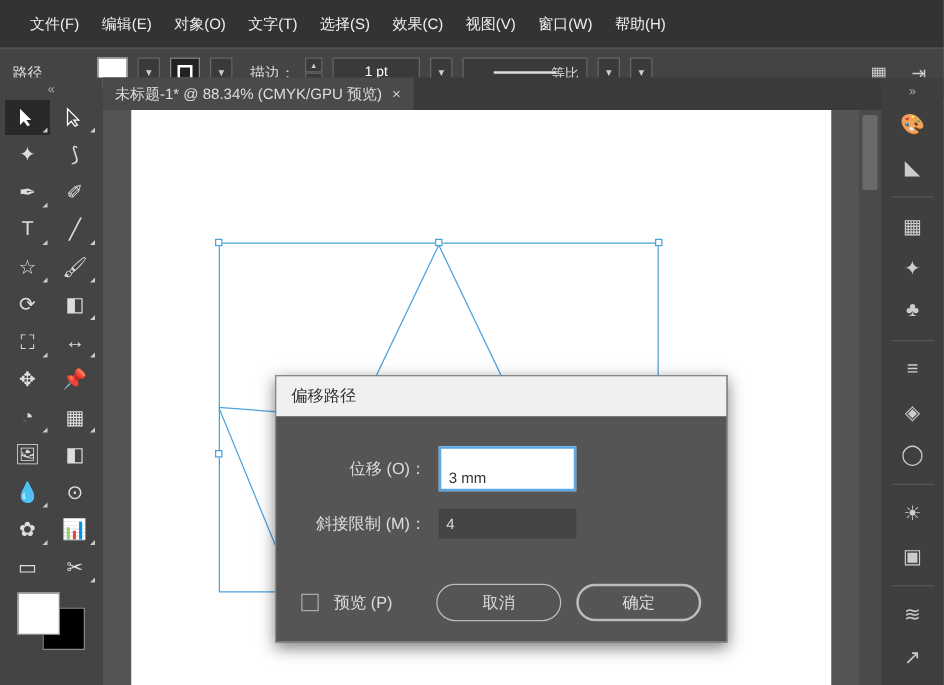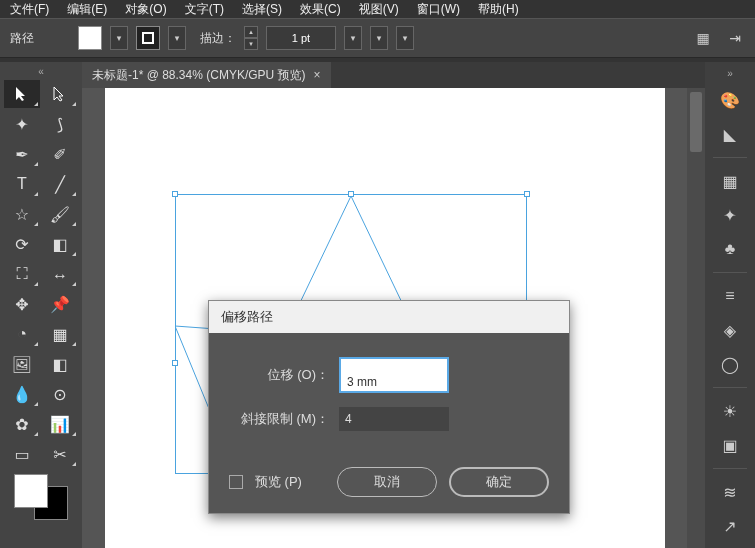--- a/index.html
+++ b/index.html
@@ -1,17 +1,17 @@
 <!DOCTYPE html>
 <html><head>
 <meta charset="utf-8">
 <style>
 *{margin:0;padding:0;box-sizing:border-box;font-family:"Microsoft YaHei",sans-serif;user-select:none}
 body{background:#333;width:755px;height:548px;overflow:hidden;position:relative}
-.menubar{height:18px;background:#333;display:flex;align-items:center;padding-left:10px;gap:18px;color:#eee;font-size:12px}
+.menubar{height:38px;background:#333;display:flex;align-items:center;padding-left:24px;gap:18px;color:#eee;font-size:12px}
 .menubar span{cursor:pointer}
 .optbar{height:40px;background:#444;display:flex;align-items:center;padding:0 10px;gap:8px;color:#ddd;font-size:12px;border-top:1px solid #555;border-bottom:1px solid #282828}
 .path-label{margin-right:36px}
 .swatch{width:24px;height:24px;background:#fff;border:1px solid #888}
 .dd{width:18px;height:24px;display:flex;align-items:center;justify-content:center;color:#ccc;font-size:9px;border:1px solid #666;background:#3a3a3a}
 .stroke-sw{width:24px;height:24px;background:#222;border:1px solid #888;position:relative}
 .stroke-sw::after{content:"";position:absolute;inset:5px;border:2px solid #fff}
 .stroke-lbl{margin-left:6px}
 .ptbox{width:70px;height:24px;background:#3a3a3a;border:1px solid #666;color:#fff;text-align:center;line-height:22px;font-size:11px}
 .stepper{width:14px;height:24px;display:flex;flex-direction:column}
@@ -42,21 +42,21 @@
 .canvas{background:#fff;margin:0 auto;width:560px;height:100%;position:relative}
 .shape{position:absolute;left:70px;top:106px;width:352px;height:280px;border:1px solid #4aa3df}
 .handle{position:absolute;width:6px;height:6px;background:#fff;border:1px solid #4aa3df}
 .tri-path{position:absolute;left:70px;top:106px}
 .scroll{width:18px;background:#4b4b4b;position:relative}
 .scroll .thumb{position:absolute;top:4px;left:3px;width:12px;height:60px;background:#6a6a6a;border-radius:2px}
 .rpanel{width:50px;background:#3f3f3f;display:flex;flex-direction:column;align-items:center;padding-top:6px;gap:6px}
 .rpanel .collapse{color:#aaa;font-size:10px;height:12px}
 .ric{width:34px;height:28px;display:flex;align-items:center;justify-content:center;color:#ccc;font-size:16px;cursor:pointer}
 .rsep{width:34px;height:1px;background:#555;margin:3px 0}
-.dialog{position:absolute;left:208px;top:300px;width:362px;background:#555;border:1px solid #888;box-shadow:0 4px 12px rgba(0,0,0,.5)}
+.dialog{position:absolute;left:220px;top:300px;width:362px;background:#555;border:1px solid #888;box-shadow:0 4px 12px rgba(0,0,0,.5)}
 .dlg-title{height:32px;background:#f0f0f0;color:#333;font-size:13px;padding-left:12px;display:flex;align-items:center}
 .dlg-body{padding:24px 20px 16px;color:#ddd;font-size:13px}
 .dlg-row{display:flex;align-items:center;margin-bottom:14px;gap:10px}
 .dlg-row label{width:100px;text-align:right}
 .dlg-inp{width:110px;height:24px;background:#fff;border:2px solid #5aa9e6;color:#333;padding:16px 6px;font-size:12px}
 .dlg-sel{width:110px;height:24px;background:#444;border:none;color:#ddd;padding:0 6px;display:flex;align-items:center;justify-content:space-between;font-size:12px}
 .dlg-inp2{width:110px;height:24px;background:#444;color:#ddd;padding:0 6px;font-size:12px;display:flex;align-items:center}
 .dlg-foot{display:flex;align-items:center;gap:12px;margin-top:36px}
 .chk{width:14px;height:14px;border:1px solid #aaa;background:#555}
 .btn{width:100px;height:30px;border:1px solid #bbb;border-radius:15px;background:transparent;color:#ddd;font-size:13px;cursor:pointer;display:flex;align-items:center;justify-content:center}
@@ -83,20 +83,24 @@
   <div class="dd">▾</div>
   <div class="stroke-sw"></div>
   <div class="dd">▾</div>
   <span class="stroke-lbl">描边：</span>
   <div class="stepper">
       <div>▴</div>
       <div>▾</div>
     </div>
   <div class="ptbox">1 pt</div>
   <div class="dd">▾</div>
+  <div class="profile">
+      <div class="line"></div>
+      <span class="lbl">等比</span>
+    </div>
   <div class="dd">▾</div>
   <div class="dd">▾</div>
   <div class="icongrp">
     <div class="ic">▦</div>
     <div class="ic">⇥</div>
   </div>
 </div>
 
 <div class="workspace">
   <div class="tools">

